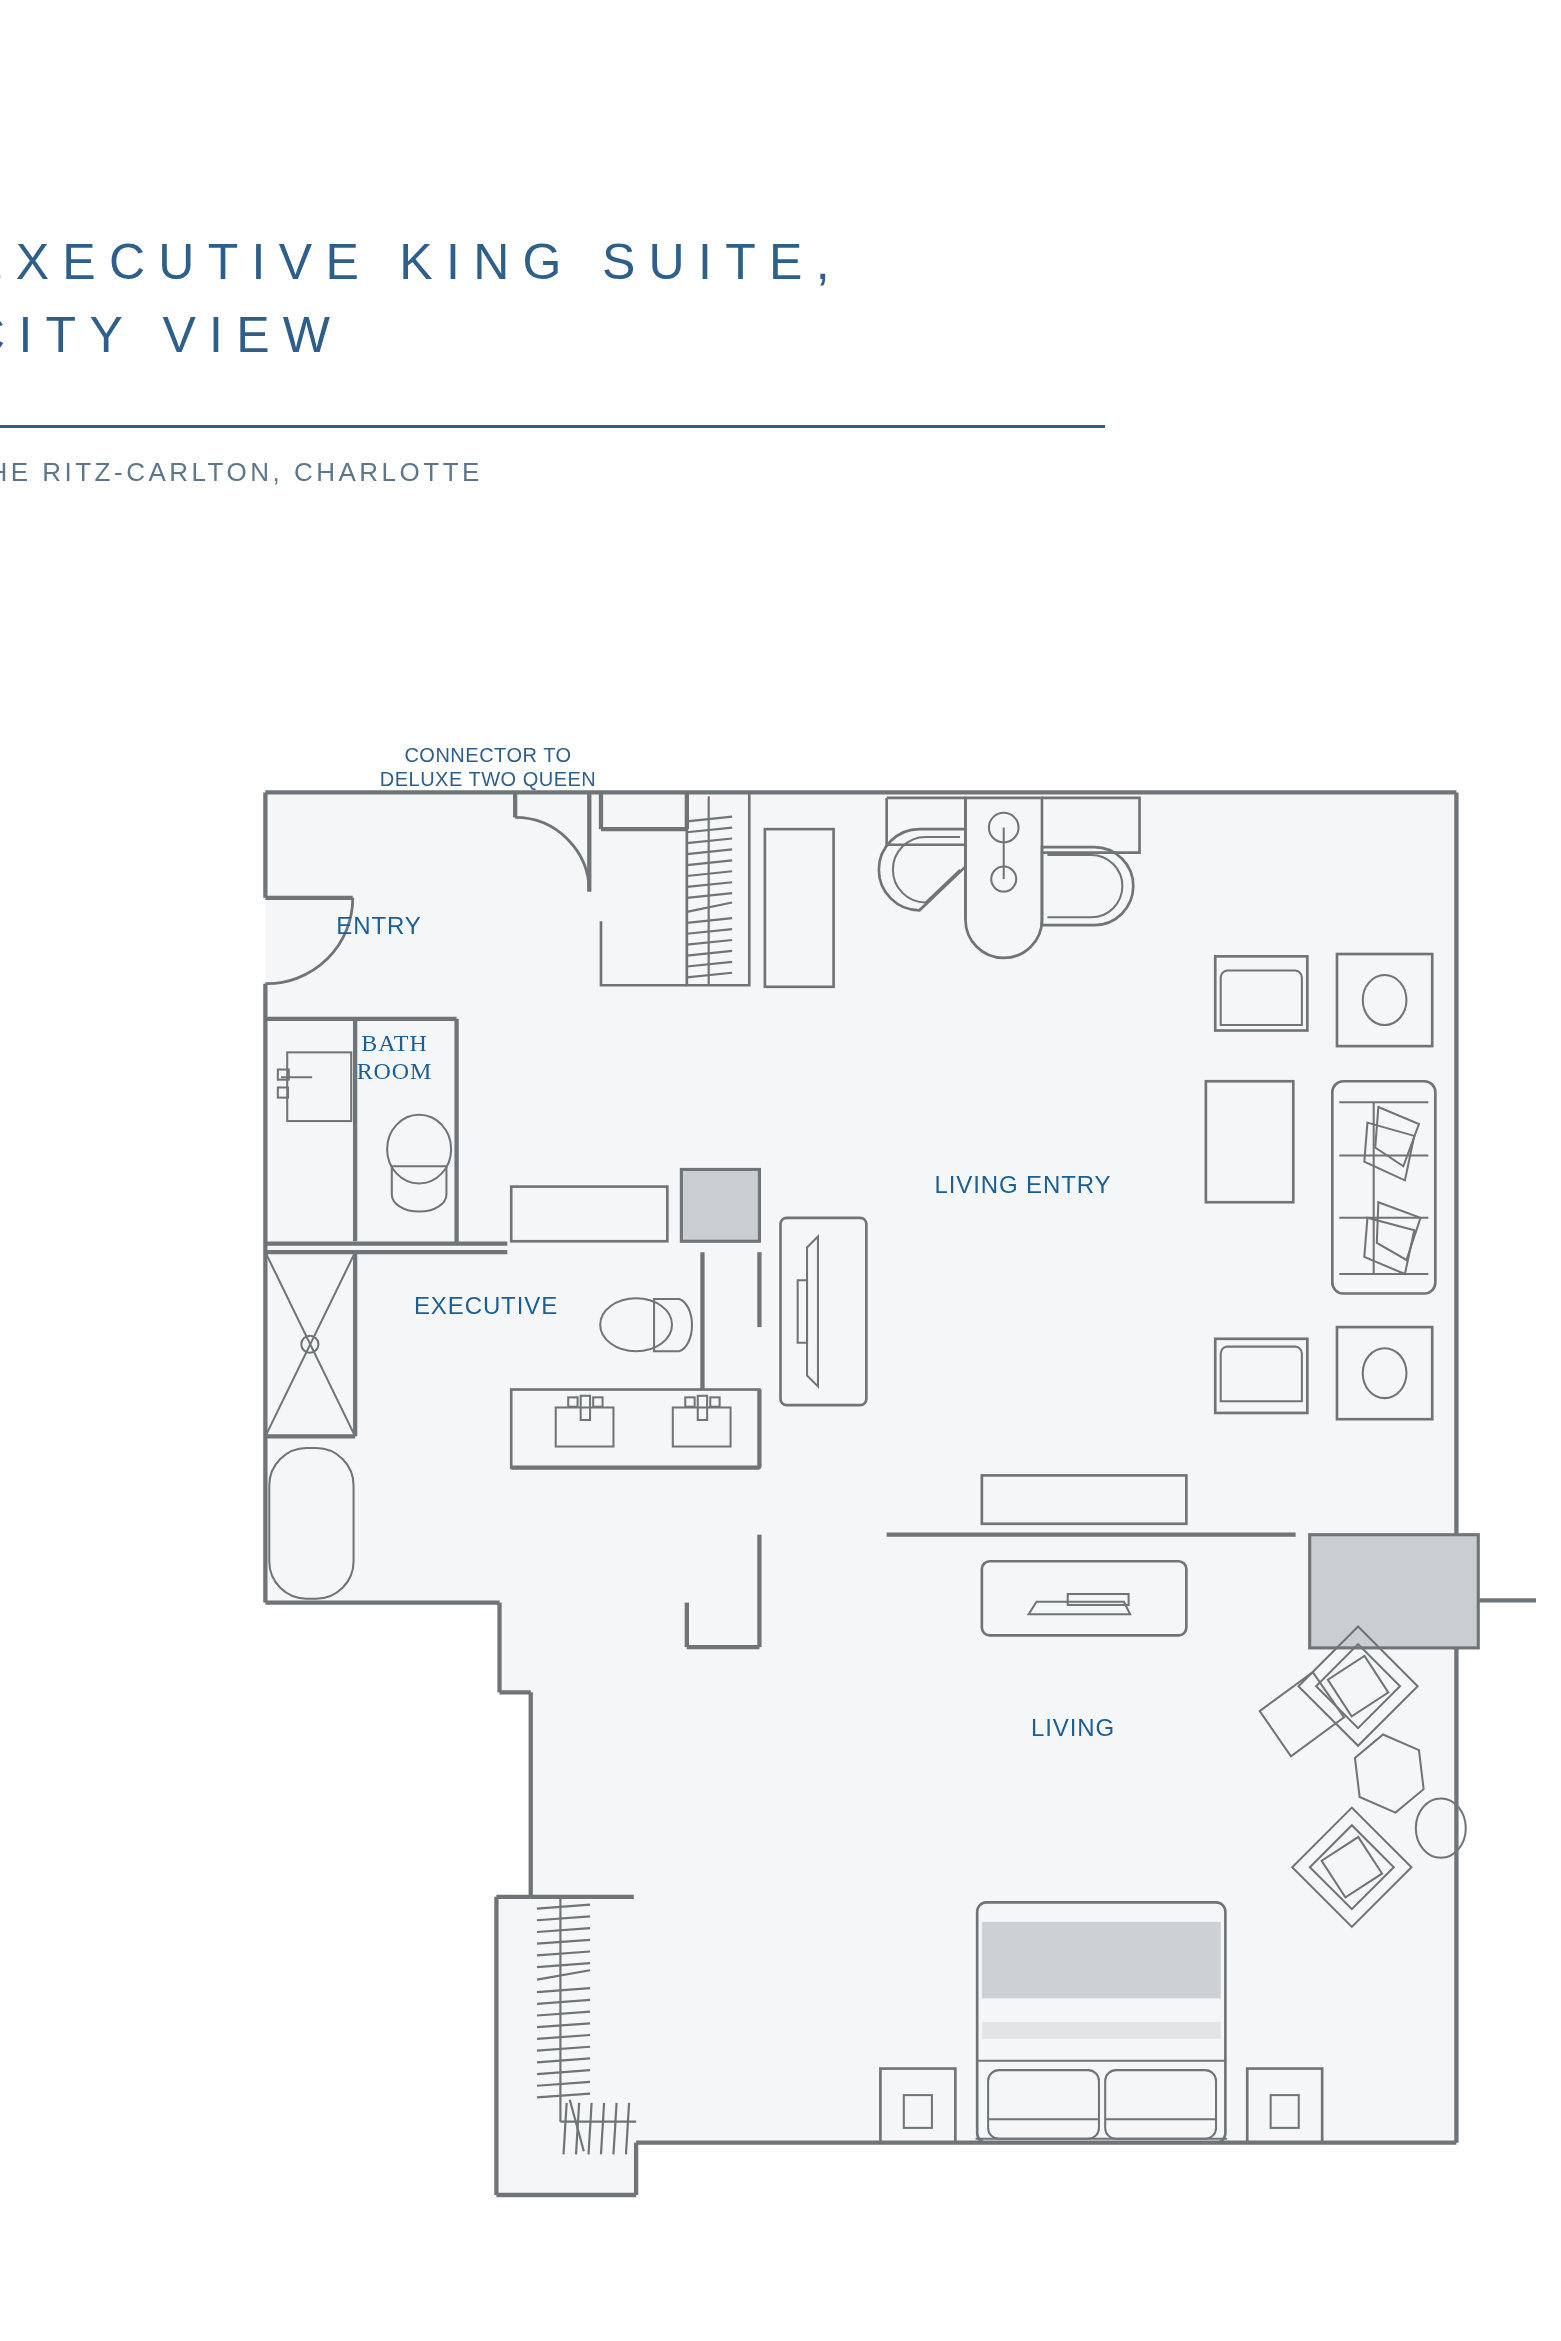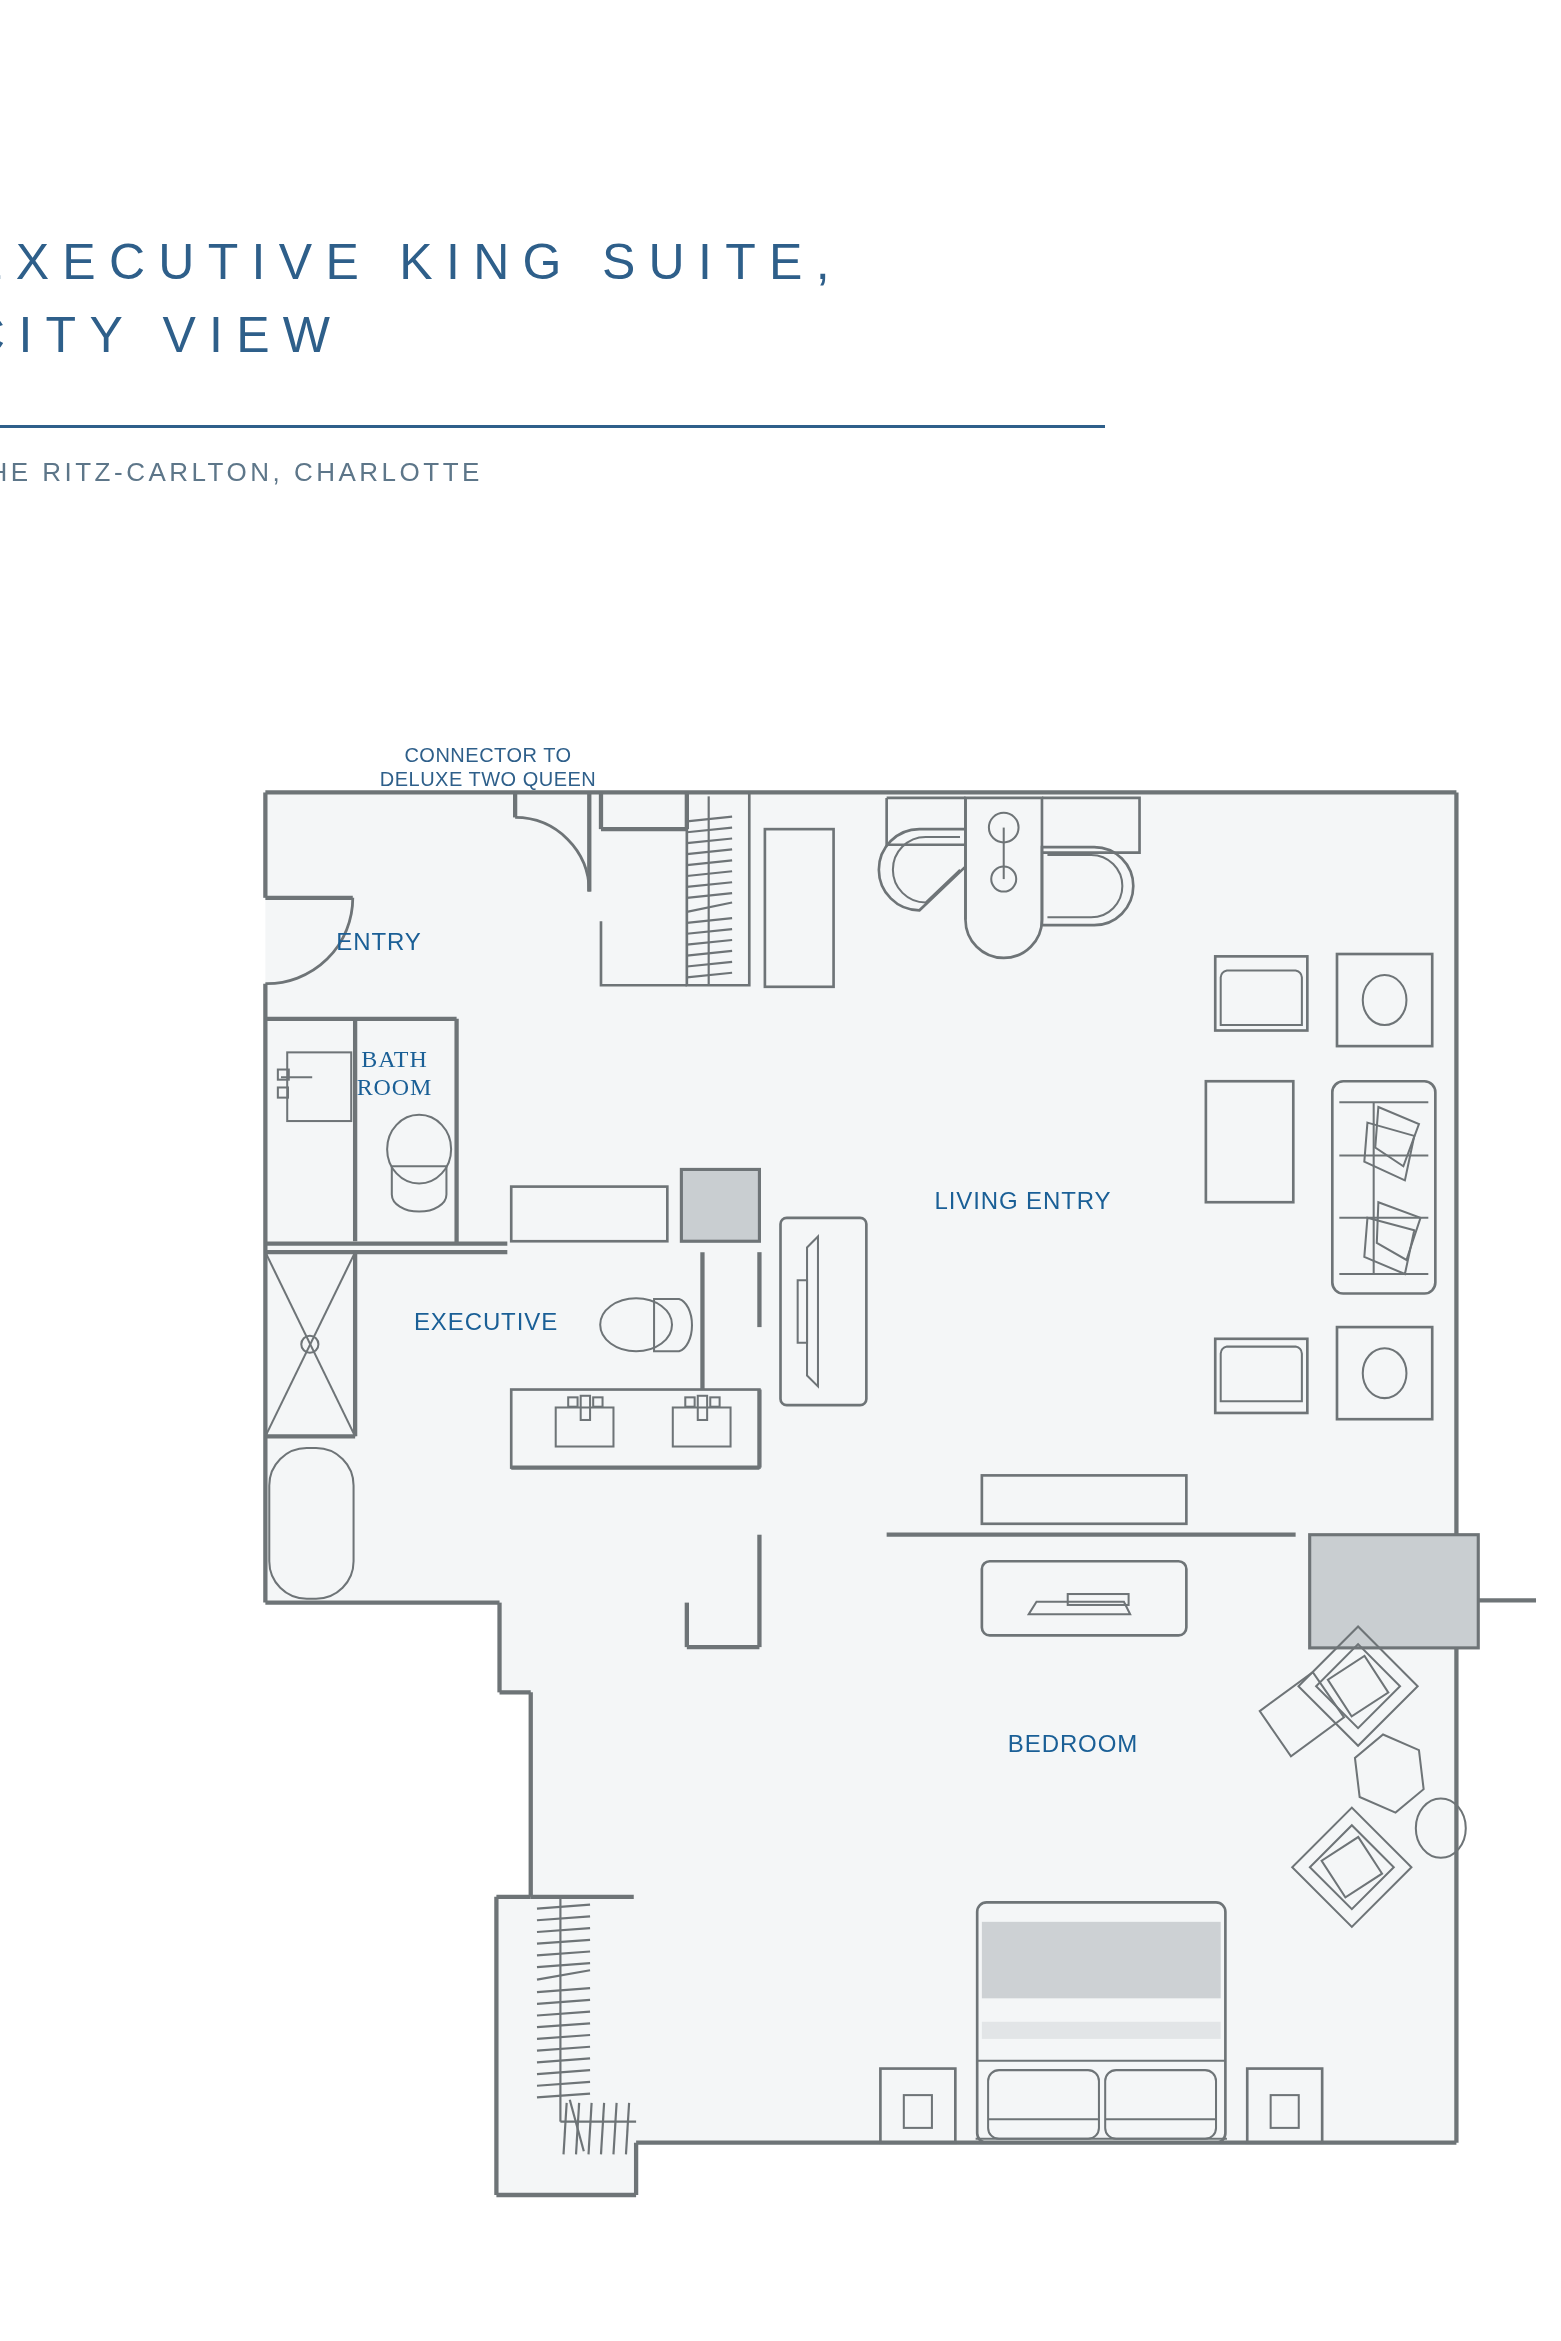--- a/index.html
+++ b/index.html
@@ -21,21 +21,21 @@
     position:absolute;left:-31px;top:457px;width:1093px;
     font-size:26px;letter-spacing:3.5px;color:#5d7689;font-weight:400;
   }
 
   
   #plan{position:absolute;left:0;top:0;width:1561px;height:2342px;}
   #plan svg{display:block;width:1561px;height:2342px;}
 
   .roomlabel{
     position:absolute;color:#1a5f96;font-size:24px;letter-spacing:0.9px;
-    font-weight:400;text-align:center;white-space:pre-line;line-height:28px;margin-top:16px;
+    font-weight:400;text-align:center;white-space:pre-line;line-height:28px;
   }
   .connlabel{
     position:absolute;color:#2e5f8a;font-size:20px;letter-spacing:0.5px;
     text-align:center;line-height:24px;white-space:pre-line;
   }
 </style>
 </head>
 <body>
 
 <div id="header">
@@ -52,21 +52,21 @@
 
   <div class="roomlabel" style="left:297px;top:912px;width:164px;">ENTRY</div>
 
   <div class="roomlabel" style="left:328px;top:1029px;width:133px;font-family:Liberation Serif, serif;">BATH
 ROOM</div>
 
   <div class="roomlabel" style="left:373px;top:1292px;width:226px;">EXECUTIVE</div>
 
   <div class="roomlabel" style="left:898px;top:1171px;width:250px;">LIVING ENTRY</div>
 
-  <div class="roomlabel" style="left:960px;top:1714px;width:226px;">BEDROOM</div>
+  <div class="roomlabel" style="left:960px;top:1714px;width:226px;">LIVING</div>
 
   <svg viewBox="0 0 2000 3000" xmlns="http://www.w3.org/2000/svg">
     <defs>
       <style>
         .w  { fill:none; stroke:#6e7477; stroke-width:5.5; stroke-linecap:butt; }
         .wt { fill:none; stroke:#6e7477; stroke-width:3.6; }
         .f  { fill:none; stroke:#6e7477; stroke-width:3.4; }
         .fthin { fill:none; stroke:#6e7477; stroke-width:2.6; }
         .rod{ fill:none; stroke:#6e7477; stroke-width:2.8; }
         .floorfill { fill:#f4f6f7; }

